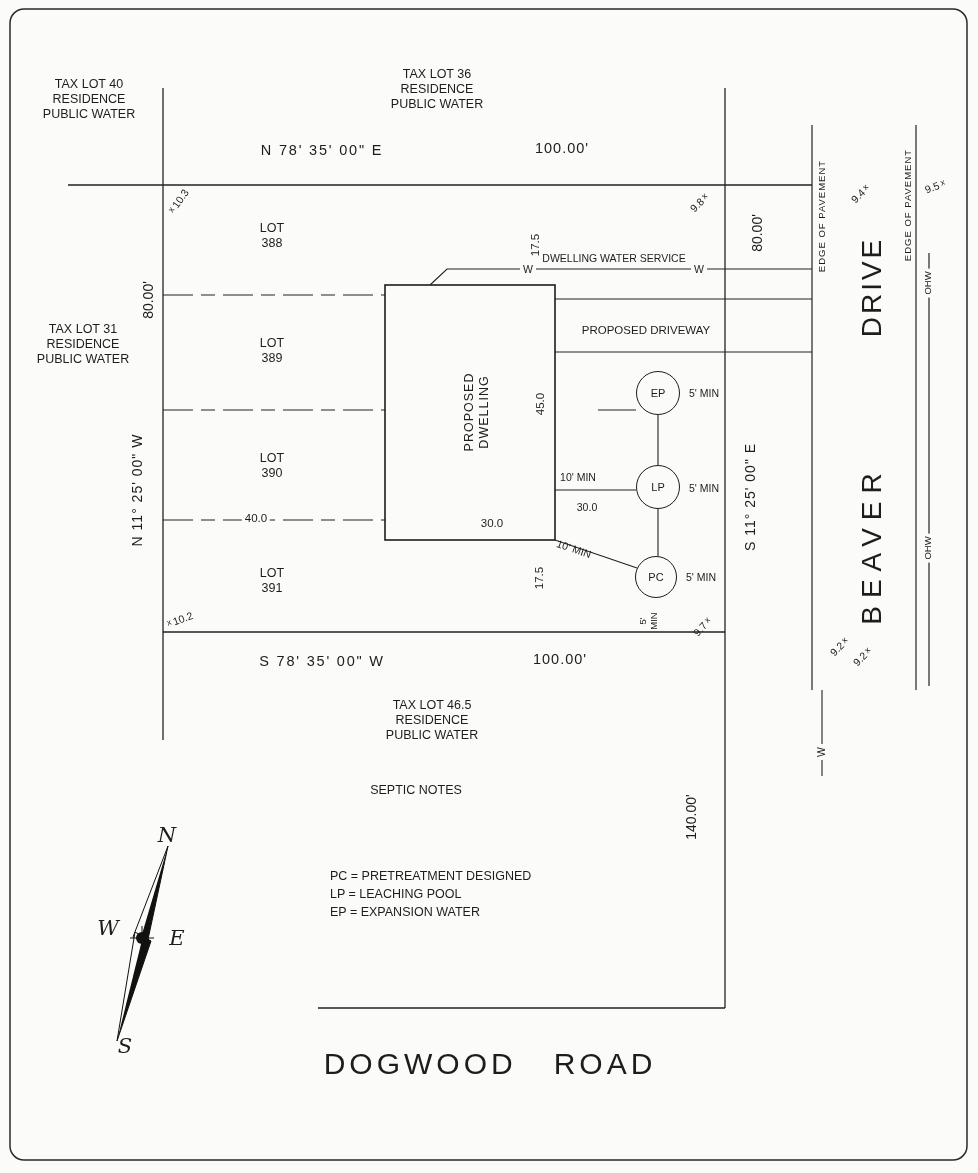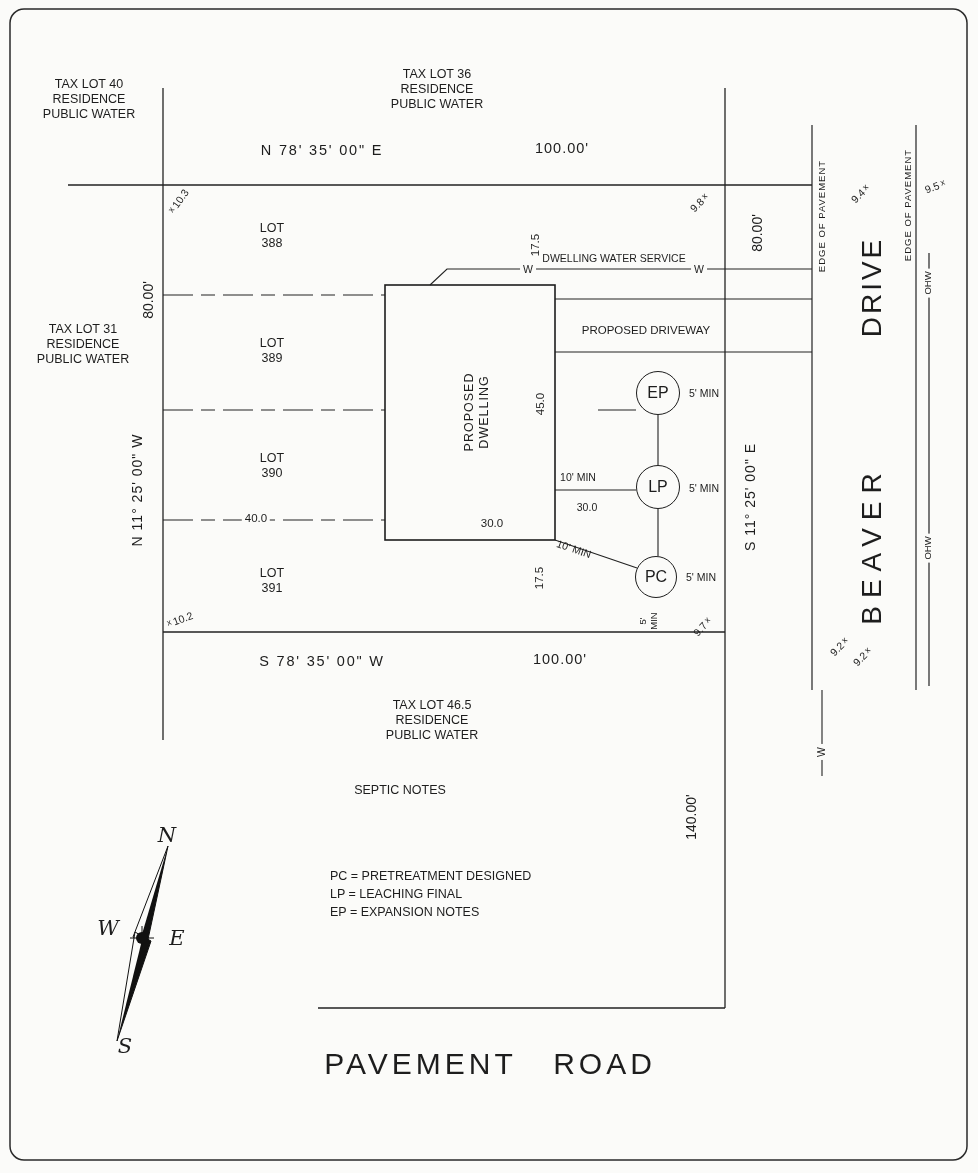--- a/index.html
+++ b/index.html
@@ -20,21 +20,21 @@
   .fs9{font-size:9.5px}
   .fs10{font-size:10.5px}
   .fs11{font-size:11.5px}
   .fs13{font-size:12.5px}
   .fs14{font-size:14px}
   .fs15{font-size:14.5px}
   .ls1{letter-spacing:1px}
   .ls2{letter-spacing:1.8px}
   .mask{background:#fbfbf9;padding:0 3px}
   .circle{position:absolute;border:1.4px solid #1d1d1d;border-radius:50%;
-          display:flex;align-items:center;justify-content:center;font-size:16px}
+          display:flex;align-items:center;justify-content:center;font-size:11px}
   .road{font-size:28px;letter-spacing:3px}
   .dogwood{font-size:30px;letter-spacing:4px;white-space:pre}
   .script{font-family:"DejaVu Serif",serif;font-style:italic;font-size:21px}
   .xm{font-size:8.5px;position:relative;top:-2px;margin:0 2px}
 </style>
 </head>
 <body>
 
 <div class="sheet">
 
@@ -147,34 +147,34 @@
   <div class="L fs10 r19" style="left:574px;top:549px">10' MIN</div>
   <div class="L fs9 pre r90" style="left:648px;top:621px">5'
 MIN</div>
 
   <div class="L fs9 ls1 r90" style="left:822px;top:216px">EDGE OF PAVEMENT</div>
   <div class="L fs9 ls1 r90" style="left:908px;top:205px">EDGE OF PAVEMENT</div>
   <div class="L road r90" style="left:872px;top:287px">DRIVE</div>
   <div class="L road r90" style="left:872px;top:545px;letter-spacing:8px">BEAVER</div>
   <div class="L fs9 mask r90" style="left:928px;top:283px">OHW</div>
   <div class="L fs9 mask r90" style="left:928px;top:548px">OHW</div>
-  <div class="L dogwood" style="left:490px;top:1064px">PAVEMENT   ROAD</div>
+  <div class="L dogwood" style="left:490px;top:1064px">DOGWOOD   ROAD</div>
 
   <div class="L fs10 rneg55" style="left:178px;top:202px"><span class="xm">x</span><span>10.3</span></div>
   <div class="L fs10 rneg45" style="left:700px;top:202px"><span>9.8</span><span class="xm">x</span></div>
   <div class="L fs10 rneg45" style="left:861px;top:193px"><span>9.4</span><span class="xm">x</span></div>
   <div class="L fs10 rneg20" style="left:936px;top:186px"><span>9.5</span><span class="xm">x</span></div>
   <div class="L fs10 rneg20" style="left:179px;top:620px"><span class="xm">x</span><span>10.2</span></div>
   <div class="L fs10 rneg48" style="left:703px;top:626px"><span>9.7</span><span class="xm">x</span></div>
   <div class="L fs10 rneg45" style="left:840px;top:646px"><span>9.2</span><span class="xm">x</span></div>
   <div class="L fs10 rneg45" style="left:863px;top:656px"><span>9.2</span><span class="xm">x</span></div>
 
-  <div class="L fs13" style="left:400px;top:790px">SEPTIC NOTES</div>
+  <div class="L fs13" style="left:416px;top:790px">SEPTIC NOTES</div>
   <div class="LL fs13" style="left:330px;top:876px">PC = PRETREATMENT DESIGNED</div>
-  <div class="LL fs13" style="left:330px;top:894px">LP = LEACHING FINAL</div>
-  <div class="LL fs13" style="left:330px;top:912px">EP = EXPANSION NOTES</div>
+  <div class="LL fs13" style="left:330px;top:894px">LP = LEACHING POOL</div>
+  <div class="LL fs13" style="left:330px;top:912px">EP = EXPANSION WATER</div>
 
   <div class="L script" style="left:167px;top:836px">N</div>
   <div class="L script" style="left:108px;top:929px">W</div>
   <div class="L script" style="left:177px;top:939px">E</div>
   <div class="L script" style="left:125px;top:1047px">S</div>
 
 </div>
 
 </body></html>

